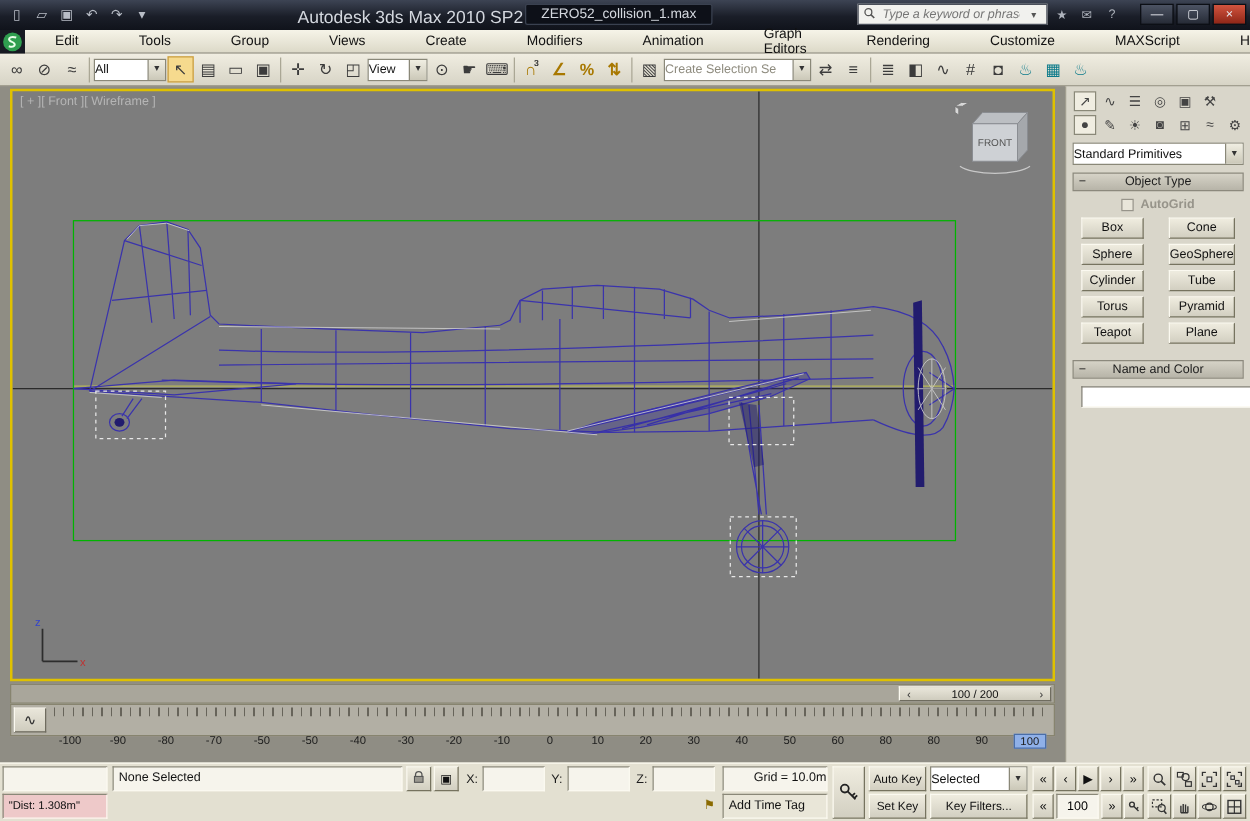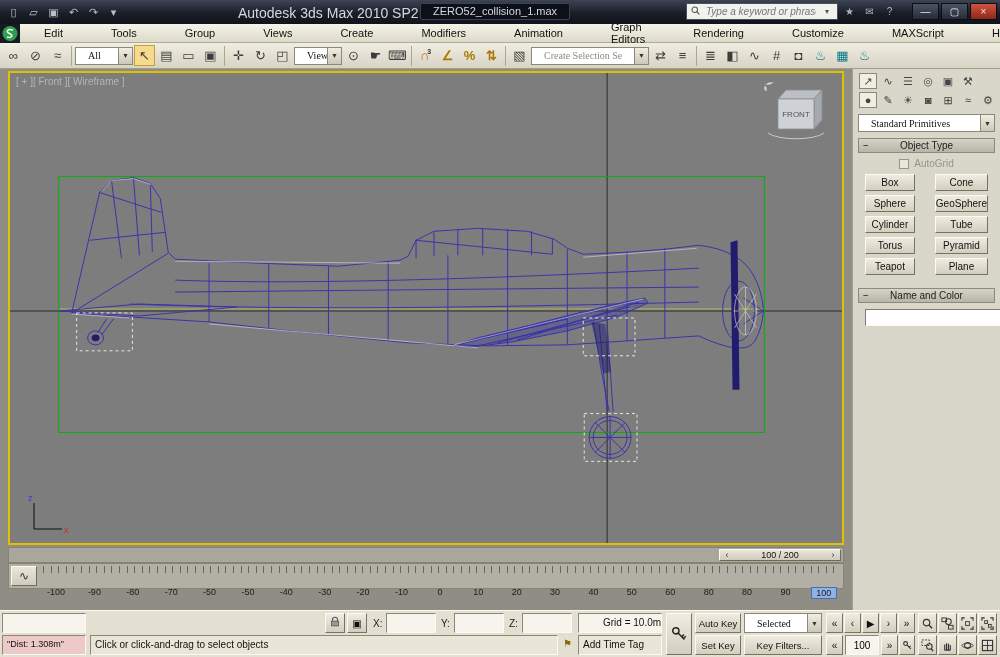--- a/index.html
+++ b/index.html
@@ -39,21 +39,21 @@
     background:linear-gradient(#f0ede1,#d7d4c6); border-bottom:1px solid #a29f90;
     display:flex; align-items:center; gap:1px; padding:0 3px; }
   .tbn { min-width:21px; height:21px; border:1px solid transparent; background:transparent;
     color:#3c3c3c; font-size:13px; display:flex; align-items:center; justify-content:center; cursor:default; }
   .tbn.active { background:#f6da8e; border:1px solid #c79d43; }
   .tbn.snapc { color:#a87800; font-weight:bold; }
   .tbn.renderc { color:#0a7a8a; }
   .sup { font-size:7px; margin:-9px 0 0 -2px; color:#333; font-weight:bold; }
   .sep { width:1px; height:20px; background:#aaa795; margin:0 2px; }
   .combo { height:18px; background:#fff; border:1px solid #8a8878; display:flex; align-items:center; font-size:10px; }
-  .combo .val { padding:0 12px; flex:1; white-space:nowrap; overflow:hidden; color:#111;font-family:Liberation Serif, serif; }
+  .combo .val { padding:0 0; flex:1; white-space:nowrap; overflow:hidden; color:#111; }
   .combo .val.ghost { color:#8e8b7e; }
   .combo .da { width:14px; height:100%; background:linear-gradient(#f0eee2,#cbc8b8);
     border-left:1px solid #8a8878; font-size:7px; display:flex; align-items:center; justify-content:center; color:#333; }
 
   
   .content { position:absolute; top:69px; left:0; right:0; height:541px; display:flex; }
   .left-col { width:852px; position:relative;border-radius:32px; }
   .viewport-frame { position:absolute; left:8px; top:2px; width:836px; height:474px;
     border:2px solid #dfc100; background:#7d7d7d; overflow:hidden; }
   .viewport-frame svg.scene { position:absolute; left:0; top:0; width:100%; height:100%; }
@@ -90,21 +90,21 @@
   .panel { width:148px; background:#d9d6ca; border-left:1px solid #a29f90; position:relative; padding:2px 3px; }
   .ptabs { display:flex; gap:2px; padding:2px 0 1px 3px; }
   .ptab { width:18px; height:16px; font-size:11px; color:#444; display:flex; align-items:center;
     justify-content:center; border:1px solid transparent; background:transparent; }
   .ptab.active { background:#f0ede1; border:1px solid #8a8878; }
   .pcombo { margin:5px 2px 0 2px; }
   .rollout { margin:6px 2px 0 2px; }
   .rhead { height:15px; background:linear-gradient(#d6d3c7,#b7b4a8); border:1px solid #8c897d;
     display:flex; align-items:center; justify-content:center; font-size:10px; color:#1c1c1c; position:relative; }
   .rhead .minus { position:absolute; left:4px; font-size:10px; }
-  .autogrid { display:flex; align-items:center; justify-content:center; gap:5px; color:#97948a; margin:5px 0 4px 0; font-size:10px; }
+  .autogrid { display:flex; align-items:center; justify-content:center; gap:5px; color:#97948a; margin:5px 0 4px 0; font-size:10px;font-weight:bold; }
   .cbx { width:10px; height:10px; background:#e9e6da; border:1px solid #97948a; }
   .obj-grid { display:grid; grid-template-columns:1fr 1fr; gap:4px 20px; padding:1px 7px 7px 7px; }
   .obtn { height:17px; background:linear-gradient(#efecdf,#d2cfc1); font-size:10px; color:#111; cursor:default;
     border:1px solid; border-color:#fbf9f0 #76735f #76735f #fbf9f0; }
   .nc-row { display:flex; gap:5px; padding:6px 7px; }
   .nc-input { flex:1; height:17px; border:1px solid; border-color:#7e7b6f #fbf9f0 #fbf9f0 #7e7b6f; background:#fff;
     font-family:"Liberation Sans",sans-serif; }
 
   
   .statusbar { position:absolute; left:0; bottom:0; width:1000px; height:47px;
@@ -399,21 +399,21 @@
         </div>
       </div>
     </div>
   </div>
 
   <div class="statusbar">
 
     <div class="sb sunken sb-field" style="left:2px;top:2px;width:84px;height:20px;"></div>
     <div class="sb sunken sb-field" style="left:2px;top:24px;width:84px;height:20px;background:#eec9c9;font-size:9px;">"Dist: 1.308m"</div>
 
-    <div class="sb sb-field" style="left:90px;top:24px;width:468px;height:20px;border:1px solid;border-color:#8a8878 #fbf9f0 #fbf9f0 #8a8878;background:#e9e6d8;">Click or click-and-drag to select objects</div>
+    <div class="sb sunken sb-field" style="left:90px;top:2px;width:232px;height:20px;">None Selected</div>
 
     <button class="sb raised" style="left:325px;top:2px;width:20px;height:20px;">
       <svg width="12" height="12" viewBox="0 0 14 14">
           <path d="M4 6 V4.5 a3 3 0 0 1 6 0 V6" fill="none" stroke="#555" stroke-width="1.2"></path>
           <rect x="3" y="6" width="8" height="5.5" fill="#9a9890" stroke="#555"></rect>
         </svg>
     </button>
     <button class="sb raised pb" style="left:347px;top:2px;width:20px;height:20px;">▣</button>
 
     <span class="sb coordlbl" style="left:373px;">X:</span>

